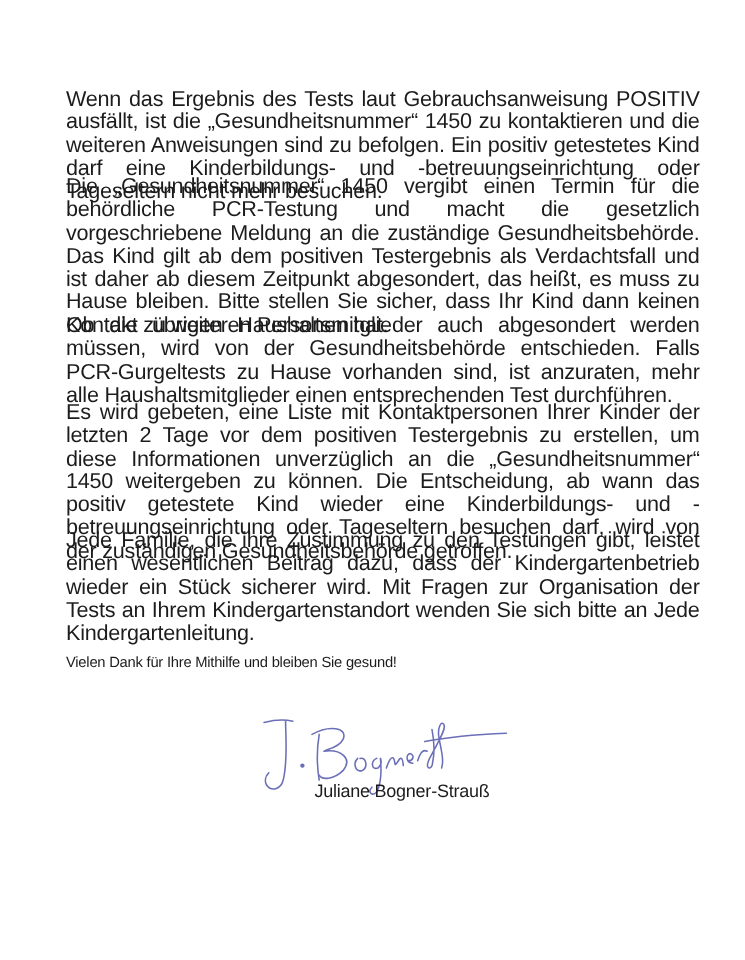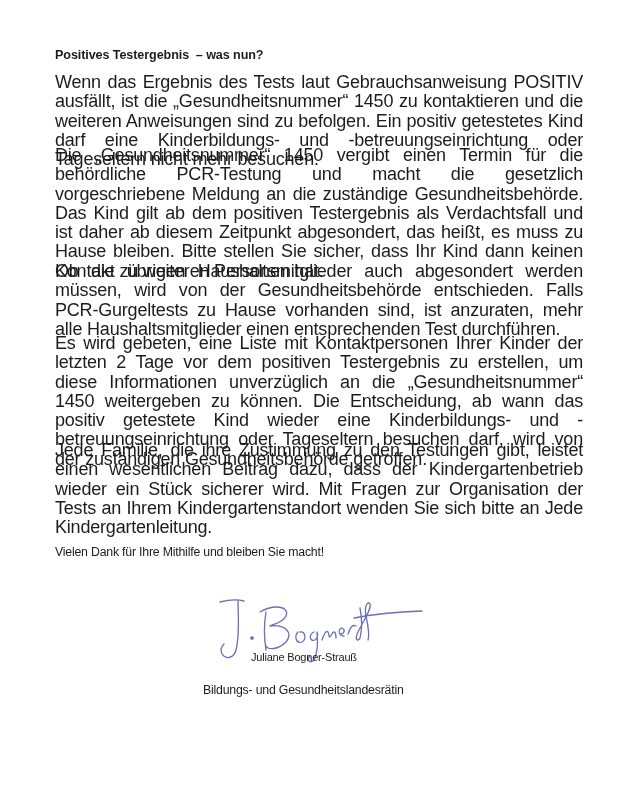--- a/index.html
+++ b/index.html
@@ -55,47 +55,46 @@
     }
     .signature {
       position: absolute;
       left: 214px;
       top: 594px;
       width: 210px;
       height: 74px;
     }
     .signer-name {
       position: absolute;
-      left: 251px;
+      left: 262px;
       top: 651px;
-      font-size: 11px;
+      font-size: 15px;
       letter-spacing: -0.2px;
     }
     .signer-title {
       position: absolute;
       left: 203px;
       top: 683px;
       font-size: 12.3px;
       letter-spacing: -0.2px;
     }
   </style>
 </head>
 <body>
 
 <div class="page">
 
-  <div class="heading">Positives Testergebnis  – was nun?</div>
 
   <p class="para" id="p1">Wenn das Ergebnis des Tests laut Gebrauchsanweisung POSITIV ausfällt, ist die „Gesundheitsnummer“ 1450 zu kontaktieren und die weiteren Anweisungen sind zu befolgen. Ein positiv getestetes Kind darf eine Kinderbildungs- und -betreuungseinrichtung oder Tageseltern nicht mehr besuchen.</p>
   <p class="para" id="p2">Die „Gesundheitsnummer“ 1450 vergibt einen Termin für die behördliche PCR-Testung und macht die gesetzlich vorgeschriebene Meldung an die zuständige Gesundheitsbehörde. Das Kind gilt ab dem positiven Testergebnis als Verdachtsfall und ist daher ab diesem Zeitpunkt abgesondert, das heißt, es muss zu Hause bleiben. Bitte stellen Sie sicher, dass Ihr Kind dann keinen Kontakt zu weiteren Personen hat.</p>
   <p class="para" id="p3">Ob die übrigen Haushaltsmitglieder auch abgesondert werden müssen, wird von der Gesundheitsbehörde entschieden. Falls PCR-Gurgeltests zu Hause vorhanden sind, ist anzuraten, mehr alle Haushaltsmitglieder einen entsprechenden Test durchführen.</p>
   <p class="para" id="p4">Es wird gebeten, eine Liste mit Kontaktpersonen Ihrer Kinder der letzten 2 Tage vor dem positiven Testergebnis zu erstellen, um diese Informationen unverzüglich an die „Gesundheitsnummer“ 1450 weitergeben zu können. Die Entscheidung, ab wann das positiv getestete Kind wieder eine Kinderbildungs- und -betreuungseinrichtung oder Tageseltern besuchen darf, wird von der zuständigen Gesundheitsbehörde getroffen.</p>
   <p class="para" id="p5">Jede Familie, die ihre Zustimmung zu den Testungen gibt, leistet einen wesentlichen Beitrag dazu, dass der Kindergartenbetrieb wieder ein Stück sicherer wird. Mit Fragen zur Organisation der Tests an Ihrem Kindergartenstandort wenden Sie sich bitte an Jede Kindergartenleitung.</p>
 
-  <div class="closing">Vielen Dank für Ihre Mithilfe und bleiben Sie macht!</div>
+  <div class="closing">Vielen Dank für Ihre Mithilfe und bleiben Sie gesund!</div>
 
   <svg class="signature" viewBox="0 0 210 74" xmlns="http://www.w3.org/2000/svg">
     <g fill="none" stroke="#6b6fb8" stroke-width="1.3" stroke-linecap="round" stroke-linejoin="round">
 
       <path d="M6 8 C 14 6, 22 5, 30 7"></path>
       <path d="M24 7 C 24 20, 26 40, 22 56 C 20 64, 12 66, 8 60 C 6 56, 8 52, 10 50"></path>
 
       <circle cx="38" cy="44" r="1.2" fill="#6b6fb8"></circle>
 
       <path d="M52 18 C 50 30, 50 44, 52 56"></path>
@@ -109,15 +108,14 @@
 
       <path d="M126 40 C 130 40, 132 36, 128 34 C 124 34, 124 42, 130 42"></path>
 
       <path d="M134 40 C 136 34, 138 30, 142 32"></path>
       <path d="M146 14 C 148 24, 148 36, 146 44 C 144 48, 140 46, 144 38 C 150 26, 158 14, 156 10 C 154 6, 150 12, 152 22 C 154 32, 156 40, 154 46"></path>
       <path d="M140 24 C 160 20, 182 18, 208 17"></path>
     </g>
   </svg>
 
   <div class="signer-name">Juliane Bogner-Strauß</div>
-  <div class="signer-title">Bildungs- und Gesundheitslandesrätin</div>
 
 </div>
 
 </body></html>

